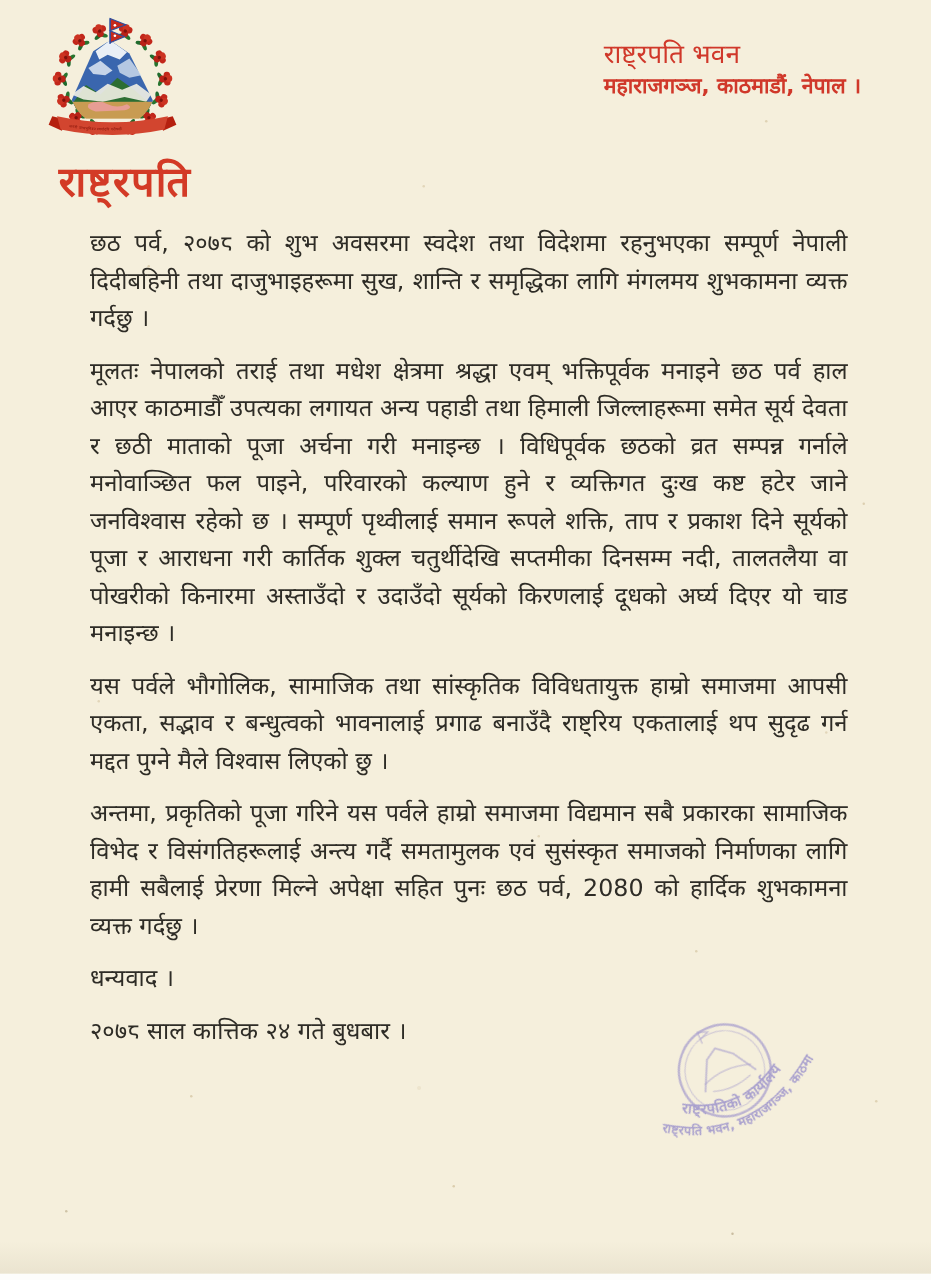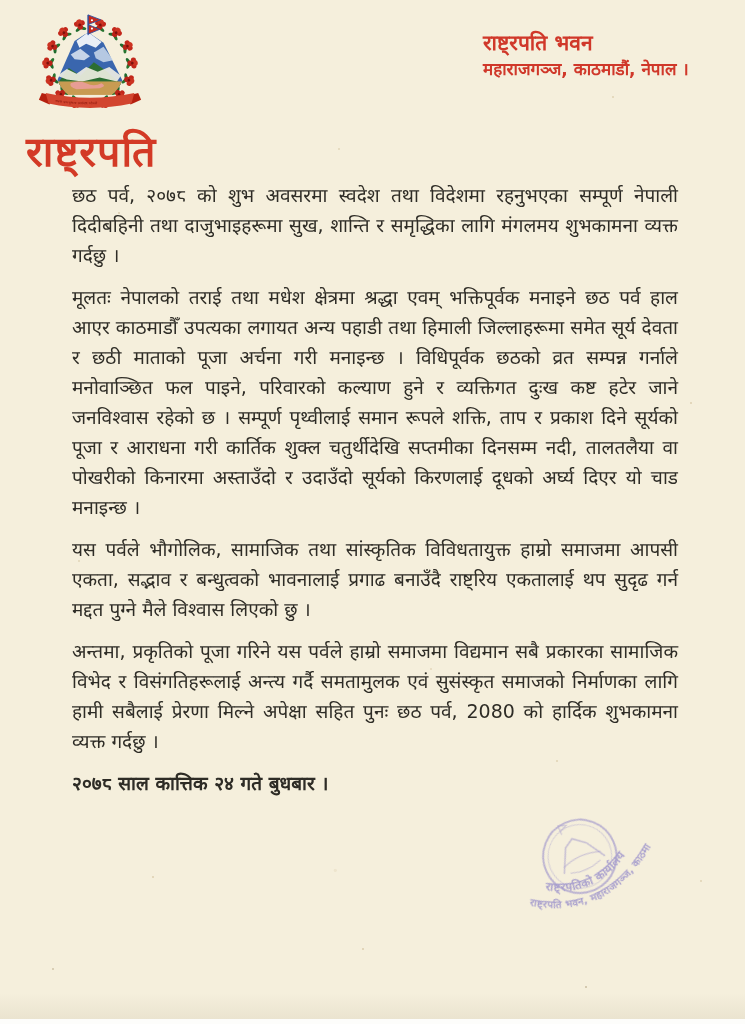--- a/index.html
+++ b/index.html
@@ -39,43 +39,43 @@
       660px 585px 0 0 rgba(158,126,64,.22);
   }
   .scan-edge{position:absolute;left:0;right:0;bottom:0;height:5px;background:#fdfdfb;}
   .edge-shade{position:absolute;left:0;right:0;bottom:5px;height:26px;
     background:linear-gradient(to bottom, rgba(0,0,0,0) , rgba(110,95,60,.08));}
 
   
   .logo-block{position:absolute;left:26px;top:12px;width:170px;}
   .emblem{display:block;margin-left:6px;}
   .logo-label{
-    font-size:41px;font-weight:600;color:#d33a26;margin-top:2px;margin-left:0;
+    font-size:33px;font-weight:600;color:#d33a26;margin-top:2px;margin-left:21px;
     letter-spacing:1px;
   }
   .letterhead{position:absolute;left:483px;top:30px;color:#d0382a;}
-  .office-name{font-size:21px;font-weight:700;line-height:27px;}
+  .office-name{font-size:21px;font-weight:400;line-height:27px;}
   .address-line{font-size:17px;font-weight:700;line-height:25px;}
 
   
   .letter{
     position:absolute;left:72px;top:180px;width:606px;
     color:#2e2c26;
   }
   .letter-title{
     text-align:center;font-size:20.5px;font-weight:700;margin:0 0 22px 0;
     color:#262520;
   }
   .letter p{
     margin:0 0 12px 0;
     font-size:19px;line-height:30px;
     text-align:justify;
   }
   .closing{margin-top:6px !important;text-align:left !important;}
-  .date-line{margin-top:8px !important;text-align:left;font-weight:bold;}
+  .date-line{margin-top:8px !important;text-align:left;}
 
   
   .stamp{
     position:absolute;left:492px;top:808px;width:195px;height:140px;
     transform:rotate(-24deg);
     opacity:.55;
     filter:blur(.35px);
   }
 </style>
 </head>
@@ -181,20 +181,21 @@
   <div class="letterhead">
     <div class="office-name">राष्ट्रपति भवन</div>
     <div class="address-line">महाराजगञ्ज, काठमाडौं, नेपाल ।</div>
   </div>
 
   <div class="letter">
     <p>छठ पर्व, २०७८ को शुभ अवसरमा स्वदेश तथा विदेशमा रहनुभएका सम्पूर्ण नेपाली दिदीबहिनी तथा दाजुभाइहरूमा सुख, शान्ति र समृद्धिका लागि मंगलमय शुभकामना व्यक्त गर्दछु ।</p>
     <p>मूलतः नेपालको तराई तथा मधेश क्षेत्रमा श्रद्धा एवम् भक्तिपूर्वक मनाइने छठ पर्व हाल आएर काठमाडौँ उपत्यका लगायत अन्य पहाडी तथा हिमाली जिल्लाहरूमा समेत सूर्य देवता र छठी माताको पूजा अर्चना गरी मनाइन्छ । विधिपूर्वक छठको व्रत सम्पन्न गर्नाले मनोवाञ्छित फल पाइने, परिवारको कल्याण हुने र व्यक्तिगत दुःख कष्ट हटेर जाने जनविश्वास रहेको छ । सम्पूर्ण पृथ्वीलाई समान रूपले शक्ति, ताप र प्रकाश दिने सूर्यको पूजा र आराधना गरी कार्तिक शुक्ल चतुर्थीदेखि सप्तमीका दिनसम्म नदी, तालतलैया वा पोखरीको किनारमा अस्ताउँदो र उदाउँदो सूर्यको किरणलाई दूधको अर्घ्य दिएर यो चाड मनाइन्छ ।</p>
     <p>यस पर्वले भौगोलिक, सामाजिक तथा सांस्कृतिक विविधतायुक्त हाम्रो समाजमा आपसी एकता, सद्भाव र बन्धुत्वको भावनालाई प्रगाढ बनाउँदै राष्ट्रिय एकतालाई थप सुदृढ गर्न मद्दत पुग्ने मैले विश्वास लिएको छु ।</p>
     <p>अन्तमा, प्रकृतिको पूजा गरिने यस पर्वले हाम्रो समाजमा विद्यमान सबै प्रकारका सामाजिक विभेद र विसंगतिहरूलाई अन्त्य गर्दै समतामुलक एवं सुसंस्कृत समाजको निर्माणका लागि हामी सबैलाई प्रेरणा मिल्ने अपेक्षा सहित पुनः छठ पर्व, 2080 को हार्दिक शुभकामना व्यक्त गर्दछु ।</p>
+    <p class="closing">धन्यवाद ।</p>
     <p class="date-line">२०७८ साल कात्तिक २४ गते बुधबार ।</p>
   </div>
 
   <svg class="stamp" viewBox="0 0 200 145" aria-hidden="true">
     <defs>
       <path id="stampArc1" d="M48,62 Q100,98 152,60"></path>
       <path id="stampArc2" d="M30,72 Q100,122 172,68"></path>
     </defs>
     <g stroke="#695ec2" fill="none">
       <circle cx="100" cy="48" r="38" stroke-width="2" opacity=".75"></circle>

